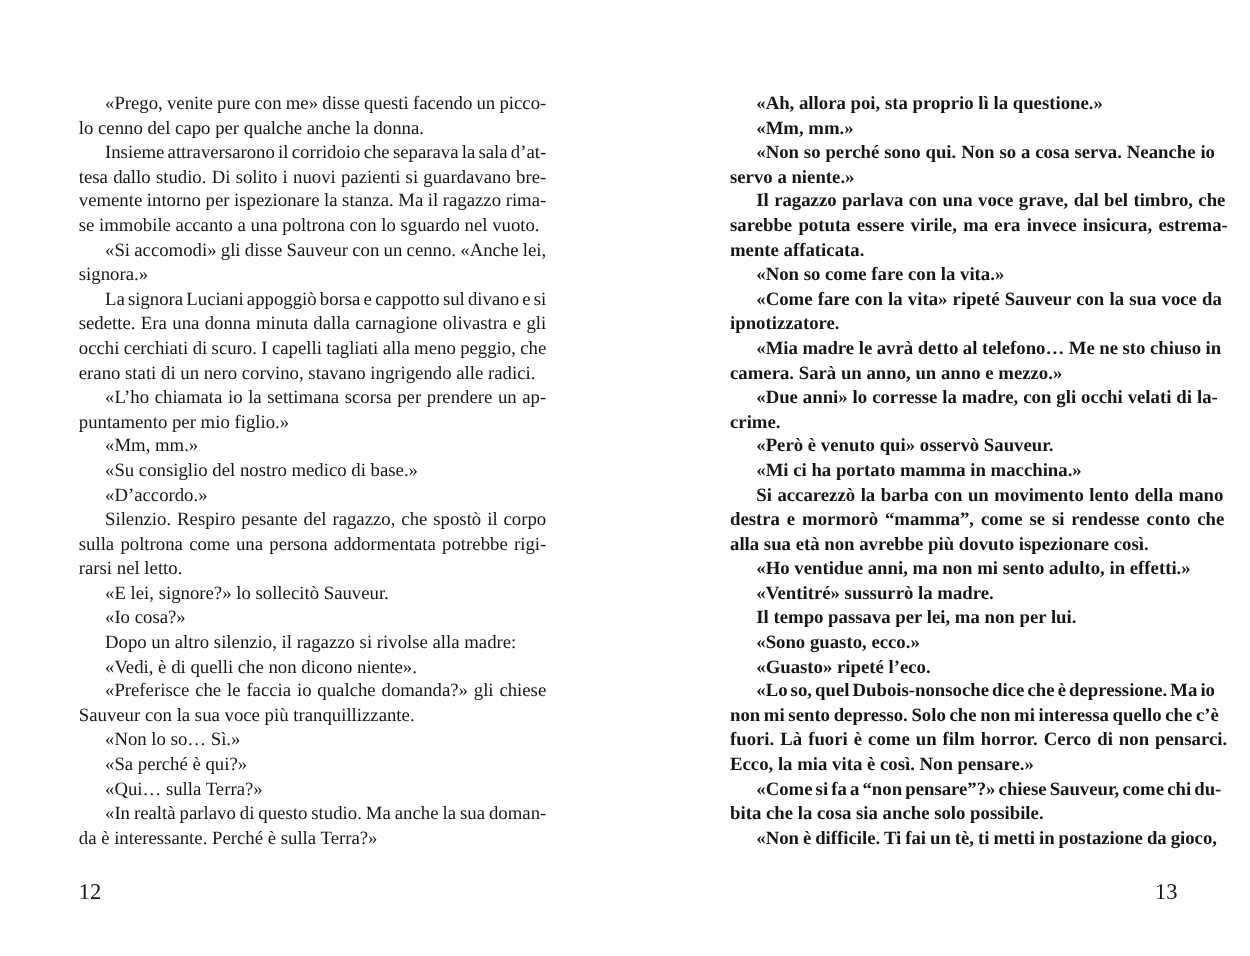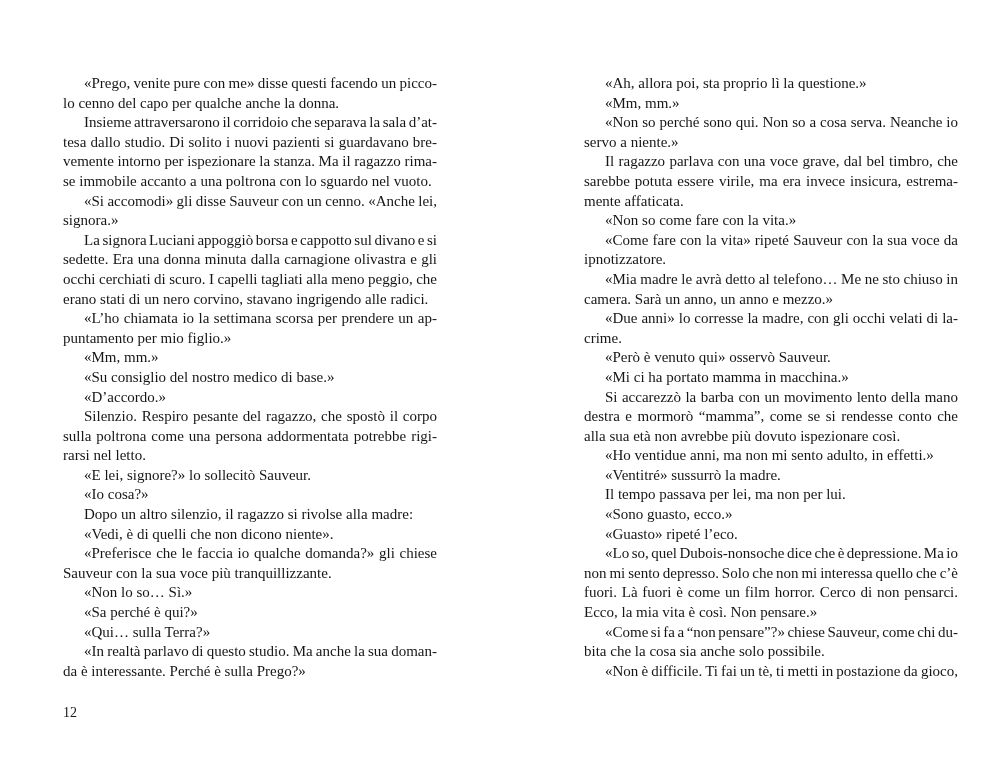--- a/index.html
+++ b/index.html
@@ -17,32 +17,32 @@
   }
   .text-block {
     position: absolute;
     top: 74px;
     width: 374px;
     font-size: 15px;
     line-height: 19.6px;
     text-rendering: optimizeLegibility;
   }
   .text-block.left  { left: 63px; }
-  .text-block.right { left: 584px; }
+  .text-block.right { left: 584px; font-weight: bold; }
   .line {
     white-space: nowrap;
     height: 19.6px;
     overflow: visible;
   }
   .line.indent { padding-left: 21px; }
   .folio {
     position: absolute;
     top: 705px;
     width: 374px;
-    font-size: 14px;
+    font-size: 18px;
     line-height: 16px;
   }
   .folio.left  { left: 63px;  text-align: left; }
   .folio.right { left: 584px; text-align: right; padding-right: 16px; box-sizing: border-box; }
 </style>
 </head>
 <body>
 
 <div class="spread">
   <div class="text-block left">
@@ -69,21 +69,21 @@
       <div class="line indent"><span>«E lei, signore?» lo sollecitò Sauveur.</span></div>
       <div class="line indent"><span>«Io cosa?»</span></div>
       <div class="line indent"><span>Dopo un altro silenzio, il ragazzo si rivolse alla madre:</span></div>
       <div class="line indent"><span>«Vedi, è di quelli che non dicono niente».</span></div>
       <div class="line indent" style="word-spacing: 0.916016px;"><span>«Preferisce che le faccia io qualche domanda?» gli chiese</span></div>
       <div class="line"><span>Sauveur con la sua voce più tranquillizzante.</span></div>
       <div class="line indent"><span>«Non lo so… Sì.»</span></div>
       <div class="line indent"><span>«Sa perché è qui?»</span></div>
       <div class="line indent"><span>«Qui… sulla Terra?»</span></div>
       <div class="line indent" style="word-spacing: -0.564063px;"><span>«In realtà parlavo di questo studio. Ma anche la sua doman-</span></div>
-      <div class="line"><span>da è interessante. Perché è sulla Prego?»</span></div>
+      <div class="line"><span>da è interessante. Perché è sulla Terra?»</span></div>
     </div>
 
   <div class="text-block right">
       <div class="line indent"><span>«Ah, allora poi, sta proprio lì la questione.»</span></div>
       <div class="line indent"><span>«Mm, mm.»</span></div>
       <div class="line indent" style="word-spacing: 0.167614px;"><span>«Non so perché sono qui. Non so a cosa serva. Neanche io</span></div>
       <div class="line"><span>servo a niente.»</span></div>
       <div class="line indent" style="word-spacing: 0.565625px;"><span>Il ragazzo parlava con una voce grave, dal bel timbro, che</span></div>
       <div class="line" style="word-spacing: 1.25px;"><span>sarebbe potuta essere virile, ma era invece insicura, estrema-</span></div>
       <div class="line"><span>mente affaticata.</span></div>
@@ -108,13 +108,14 @@
       <div class="line" style="word-spacing: -0.840909px;"><span>non mi sento depresso. Solo che non mi interessa quello che c’è</span></div>
       <div class="line" style="word-spacing: 1.0554px;"><span>fuori. Là fuori è come un film horror. Cerco di non pensarci.</span></div>
       <div class="line"><span>Ecco, la mia vita è così. Non pensare.»</span></div>
       <div class="line indent" style="word-spacing: -1.25156px;"><span>«Come si fa a “non pensare”?» chiese Sauveur, come chi du-</span></div>
       <div class="line"><span>bita che la cosa sia anche solo possibile.</span></div>
       <div class="line indent" style="word-spacing: -0.591146px;"><span>«Non è difficile. Ti fai un tè, ti metti in postazione da gioco,</span></div>
     </div>
 
   <div class="folio left">12</div>
 
+  <div class="folio right">13</div>
 </div>
 
 </body></html>

